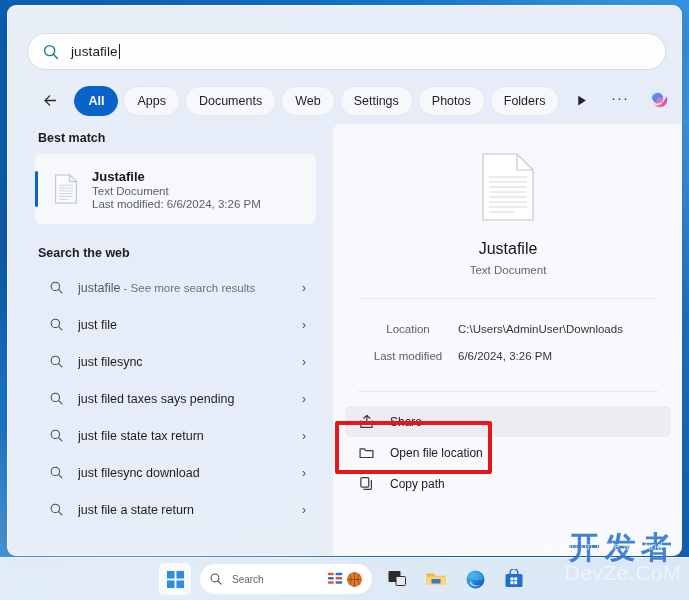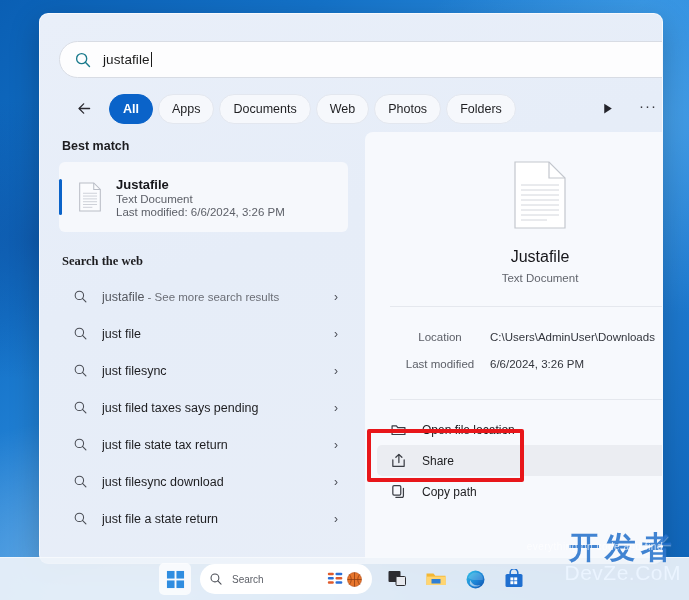--- a/index.html
+++ b/index.html
@@ -17,28 +17,27 @@
     position: absolute; inset: 0;
     background:
       radial-gradient(ellipse 500px 260px at 20% 95%, rgba(255,255,255,0.30), rgba(255,255,255,0) 60%),
       radial-gradient(ellipse 420px 300px at 95% 20%, rgba(120,200,255,0.35), rgba(255,255,255,0) 65%),
       radial-gradient(ellipse 300px 200px at 5% 40%, rgba(10,70,150,0.45), rgba(255,255,255,0) 70%);
   }
 
   
   .search-panel {
     position: absolute;
-    left: 7px; top: 13px;
-    width: 624px; height: 551px;
+    left: 7px; top: 5px;
+    width: 675px; height: 551px;
     background: linear-gradient(160deg, #e9eff9 0%, #e6edf8 40%, #e8eef8 100%);
     border: 1px solid rgba(255,255,255,0.65);
     border-radius: 9px;
     box-shadow: 0 10px 30px rgba(0,0,0,0.22);
     overflow: hidden;
-    margin-left: 32px;
   }
 
   
   .search-box {
     position: absolute;
     left: 19px; top: 27px;
     width: 639px; height: 37px;
     background: #fdfdfe;
     border: 1px solid #d8dce4;
     border-radius: 19px;
@@ -96,21 +95,21 @@
     width: 30px; height: 30px; margin-left: 10px;
     border-radius: 6px;
     display: flex; align-items: center; justify-content: center;
   }
 
   
   .results-col {
     position: absolute;
     left: 0; top: 120px;
     width: 318px; height: 431px;
-    padding: 0 0 0 0;
+    padding: 0 0 0 8px;
   }
   .section-head {
     font-size: 12.5px; font-weight: 700; color: #1d1d20;
     margin: 5px 0 9px 22px;
   }
   .best-match-item {
     position: relative;
     margin: 0 10px 0 19px;
     height: 70px;
     background: #f6f8fc;
@@ -122,21 +121,21 @@
   .sel-bar {
     position: absolute; left: 0; top: 17px;
     width: 3px; height: 36px;
     background: #0a63c9; border-radius: 2px;
   }
   .doc-icon-sm { width: 26px; height: 30px; flex: 0 0 auto; margin-right: 13px; }
   .bm-text { display: flex; flex-direction: column; gap: 1px; }
   .bm-title { font-size: 13px; font-weight: 700; color: #16161a; }
   .bm-sub { font-size: 11.5px; color: #5d6068; }
 
-  .web-head { margin-top: 22px; font-family: Liberation Serif, serif; }
+  .web-head { margin-top: 22px; }
   .web-list { margin-top: 2px; }
   .web-item {
     height: 37px;
     margin: 0 10px 0 19px;
     display: flex; align-items: center;
     padding: 0 10px 0 14px;
     border-radius: 5px;
     cursor: default;
   }
   .web-item .mag-sm { width: 15px; height: 15px; flex: 0 0 auto; margin-right: 14px; }
@@ -271,20 +270,23 @@
         <span>All</span>
       </div>
     <div class="tab">
         <span>Apps</span>
       </div>
     <div class="tab">
         <span>Documents</span>
       </div>
     <div class="tab">
         <span>Web</span>
+      </div>
+    <div class="tab">
+        <span>Settings</span>
       </div>
     <div class="tab">
         <span>Photos</span>
       </div>
     <div class="tab">
         <span>Folders</span>
       </div>
 
     <div class="tabs-spacer"></div>
 
@@ -446,34 +448,34 @@
         <div class="meta-key">Last modified</div>
         <div class="meta-val">6/6/2024, 3:26 PM</div>
       </div>
     </div>
 
     <div class="divider"></div>
 
     <div class="actions">
 
 
-      <div class="action-row">
-        <svg class="ic" viewBox="0 0 18 18">
-          <path d="M2.2 5.2h4.6l1.4 1.8h7.6v7.3H2.2z" fill="none" stroke="#3a3d44" stroke-width="1.3" stroke-linejoin="round"></path>
-        </svg>
-        <span class="action-label">Open file location</span>
-      </div>
-
       <div class="action-row hovered">
         <svg class="ic" viewBox="0 0 18 18">
           <path d="M3 8.2v7h12v-7" fill="none" stroke="#3a3d44" stroke-width="1.3" stroke-linecap="round" stroke-linejoin="round"></path>
           <path d="M6.2 5.6L9.4 2.5l3.2 3.1" fill="none" stroke="#3a3d44" stroke-width="1.3" stroke-linecap="round" stroke-linejoin="round"></path>
           <line x1="9.4" y1="2.8" x2="9.4" y2="11.2" stroke="#3a3d44" stroke-width="1.3" stroke-linecap="round"></line>
         </svg>
         <span class="action-label">Share</span>
+      </div>
+
+      <div class="action-row">
+        <svg class="ic" viewBox="0 0 18 18">
+          <path d="M2.2 5.2h4.6l1.4 1.8h7.6v7.3H2.2z" fill="none" stroke="#3a3d44" stroke-width="1.3" stroke-linejoin="round"></path>
+        </svg>
+        <span class="action-label">Open file location</span>
       </div>
 
       <div class="action-row">
         <svg class="ic" viewBox="0 0 18 18">
           <rect x="3" y="2.8" width="8.4" height="10" rx="1.3" fill="none" stroke="#3a3d44" stroke-width="1.3"></rect>
           <path d="M6.2 15.2h6.6a1.4 1.4 0 0 0 1.4-1.4V5.6" fill="none" stroke="#3a3d44" stroke-width="1.3" stroke-linecap="round"></path>
         </svg>
         <span class="action-label">Copy path</span>
       </div>
 

